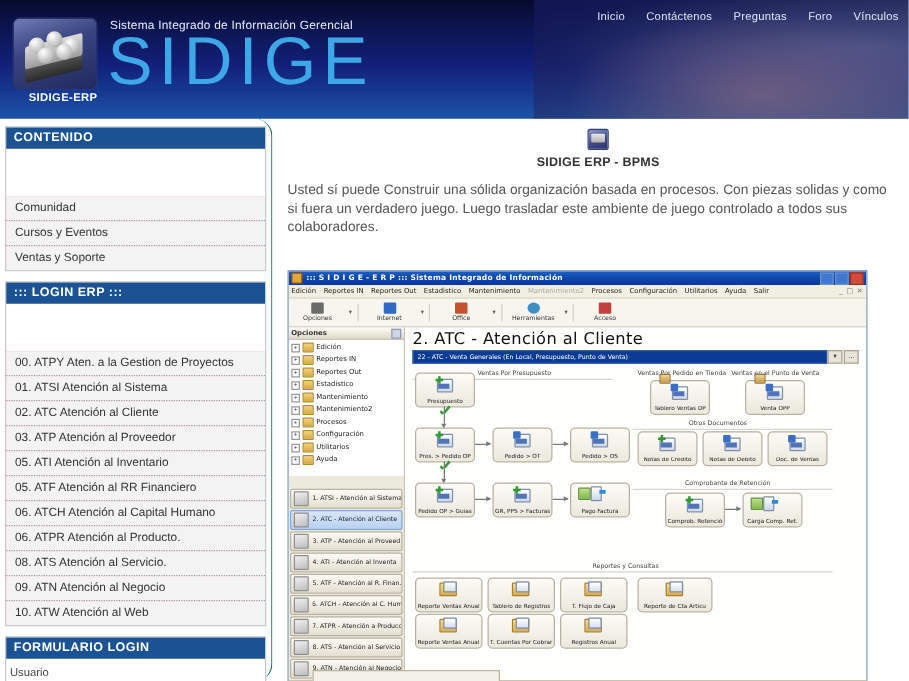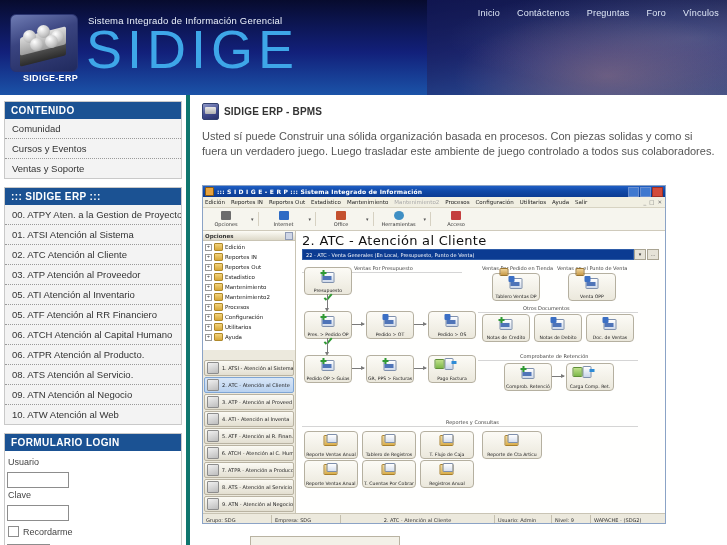--- a/index.html
+++ b/index.html
@@ -37,42 +37,42 @@
   .b4{left:12px;top:14px;} .b5{left:27px;top:11px;}
   .logo-tag{margin-top:1px;width:68px;text-align:right;color:#fff;font-size:9px;
     font-weight:bold;letter-spacing:.3px;}
   .brand-sub{position:absolute;left:88px;top:15px;z-index:4;color:#eaf0fb;font-size:9.5px;
     letter-spacing:.2px;}
   .brand-title{position:absolute;left:86px;top:22px;z-index:4;color:#3ea7e8;
     font-size:54px;line-height:54px;letter-spacing:5px;font-weight:400;}
 
   
   .body-row{display:flex;width:727px;height:450px;background:#fff;}
-  .sidebar{width:190px;padding:6px 4px 0 4px;box-sizing:border-box;border-right:4px solid #0f766e;}
+  .sidebar{width:218px;padding:6px 4px 0 4px;box-sizing:border-box;border-right:1px solid #0f766e;border-radius:14px;}
   .content{flex:1;padding:8px 0 0 10px;box-sizing:border-box;}
 
   .panel{margin:0 0 8px 0;border:1px solid #c9c9c9;background:#fff;}
   .panel-head{background:#1b5293;color:#fff;font-size:10px;font-weight:bold;
     padding:3px 6px;letter-spacing:.4px;}
-  .panel-body{background:#f9a8d4;}
+  .panel-body{background:#f9a8d4;margin-top:38px;}
   .menu-item{font-size:9.5px;color:#333;padding:4px 7px;
     border-bottom:1px dotted #9a9a9a;background:#f3f3f3;cursor:pointer;white-space:nowrap;overflow:hidden;}
   .menu-item:last-child{border-bottom:none;}
 
   .form-block{padding:4px 2px 6px 2px;}
   .flabel{font-size:9px;color:#444;margin:2px 0 2px 1px;}
   .finput{width:56px;height:12px;border:1px solid #8d8d8d;background:#fff;font-size:9px;}
   .check-row{display:flex;align-items:center;gap:4px;margin:5px 0 4px 1px;}
   .chk{width:9px;height:9px;border:1px solid #8d8d8d;background:#fff;display:inline-block;}
   .chk-label{font-size:9px;color:#444;}
   .btn-entrar{font-size:9px;border:1px solid #8d8d8d;background:#ececec;padding:2px 7px;
     color:#111;font-weight:bold;cursor:pointer;}
 
   .breadcrumb{font-size:9px;color:#666;margin:4px 0 14px 2px;}
-  .sec-title-row{display:flex;align-items:center;gap:5px;margin:0 0 9px 2px;}
+  .sec-title-row{display:flex;align-items:center;gap:5px;margin:0 0 9px 2px;flex-direction:column;}
   .sec-icon{width:15px;height:15px;border:1px solid #31406f;border-radius:2px;
     background:linear-gradient(160deg,#8d97c8 0%,#414c8f 55%,#2b336b 100%);position:relative;overflow:hidden;}
   .sec-icon .mini{position:absolute;left:2px;top:3px;width:11px;height:7px;
     background:linear-gradient(180deg,#e8e8e8,#b0b0b0);border-radius:1px;}
   .sec-title{font-size:10px;font-weight:bold;color:#333;letter-spacing:.2px;}
   .intro{font-size:11px;color:#555;line-height:15px;margin:0 12px 26px 2px;}
 
   
   .app{width:462px;height:337px;margin-left:2px;border:1px solid #8ba3c6;background:#e8e6dd;
     position:relative;overflow:hidden;font-family:"DejaVu Sans", sans-serif;}
@@ -212,21 +212,21 @@
       <div class="panel">
         <div class="panel-head">CONTENIDO</div>
         <div class="panel-body">
           <div class="menu-item">Comunidad</div>
           <div class="menu-item">Cursos y Eventos</div>
           <div class="menu-item">Ventas y Soporte</div>
         </div>
       </div>
 
       <div class="panel">
-        <div class="panel-head">::: SIDIGE ERP :::</div>
+        <div class="panel-head">::: LOGIN ERP :::</div>
         <div class="panel-body">
           <div class="menu-item">00. ATPY Aten. a la Gestion de Proyectos</div>
           <div class="menu-item">01. ATSI Atención al Sistema</div>
           <div class="menu-item">02. ATC Atención al Cliente</div>
           <div class="menu-item">03. ATP Atención al Proveedor</div>
           <div class="menu-item">05. ATI Atención al Inventario</div>
           <div class="menu-item">05. ATF Atención al RR Financiero</div>
           <div class="menu-item">06. ATCH Atención al Capital Humano</div>
           <div class="menu-item">06. ATPR Atención al Producto.</div>
           <div class="menu-item">08. ATS Atención al Servicio.</div>

